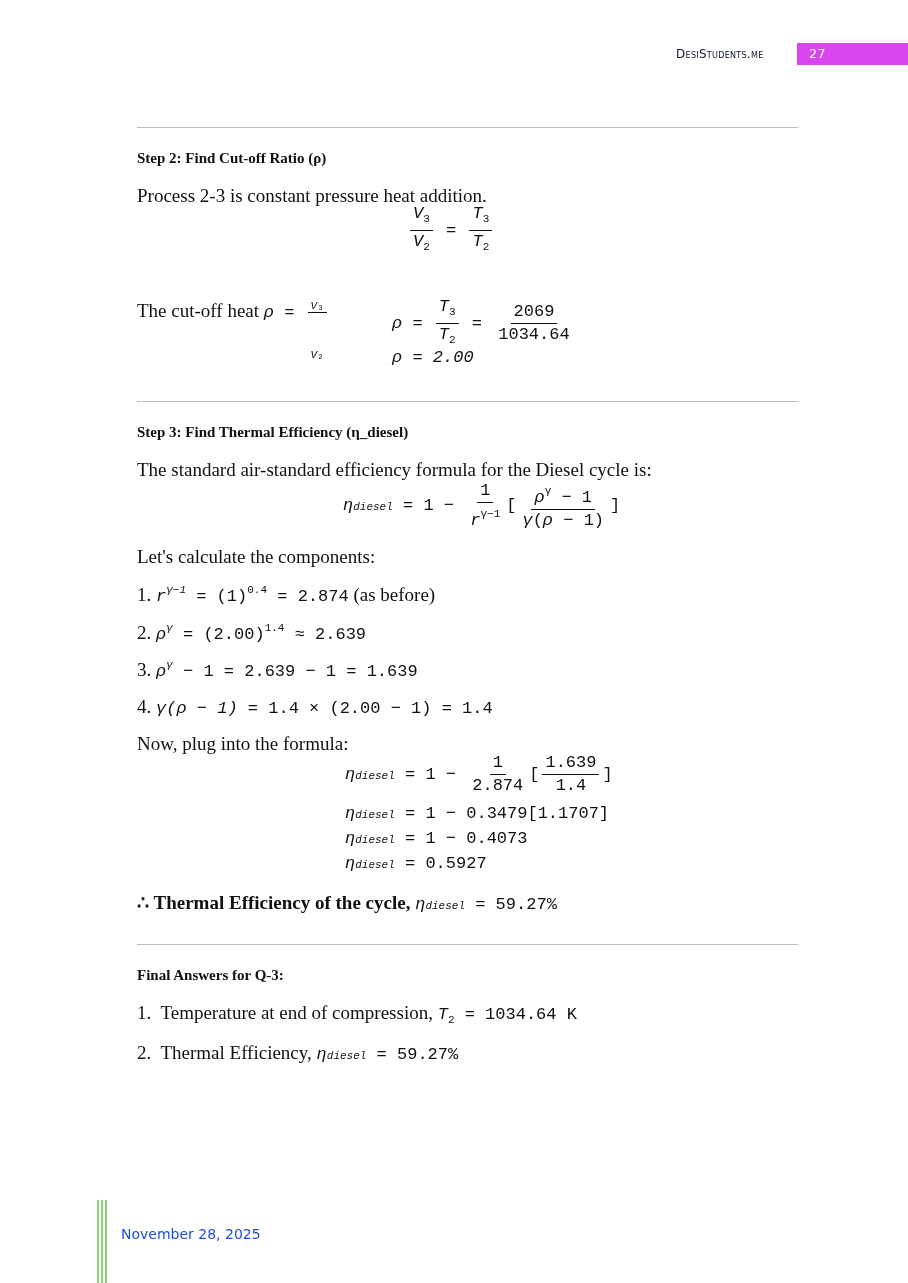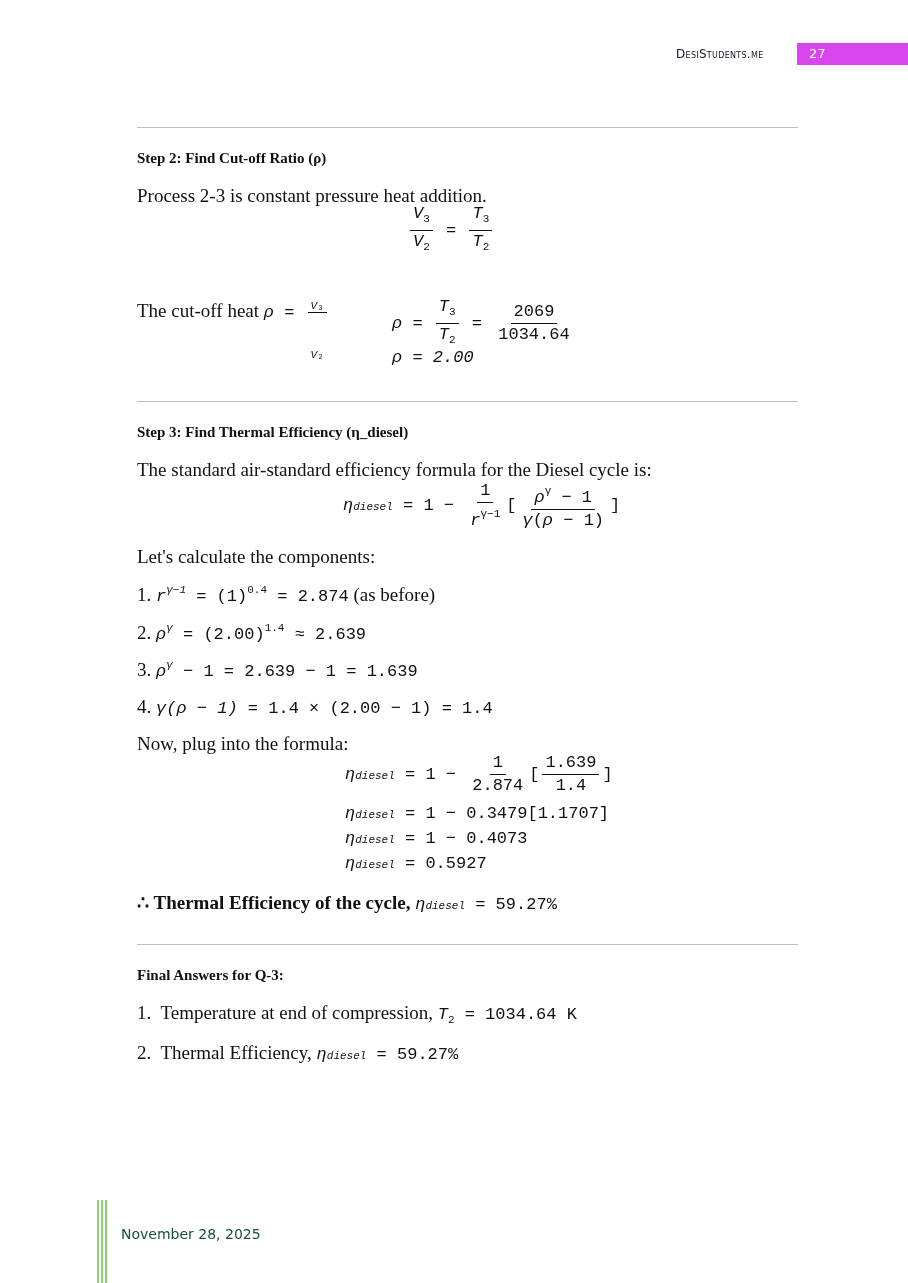--- a/index.html
+++ b/index.html
@@ -17,21 +17,21 @@
   .sub { font-size:11px; vertical-align:-4px; }
   .sup { font-size:11px; vertical-align:8px; }
   .frac { display:inline-flex; flex-direction:column; align-items:center; vertical-align:middle; margin:0 3px; }
   .frac .num { border-bottom:1.2px solid #111; padding:0 3px; line-height:22px; }
   .frac .den { padding:0 3px; line-height:22px; }
   .frac.small { font-size:11px; }
   .frac.small .num, .frac.small .den { line-height:12px;margin-top:36px; }
   .sm { font-size:11px; font-style:italic;margin-top:45px; }
   .footer-bars { position:absolute; left:97px; top:1200px; width:12px; height:83px; }
   .footer-bars span { position:absolute; top:0; width:2px; height:83px; background:#8ad374; }
-  .footer-date { position:absolute; left:121px; top:1226px; font-family:"DejaVu Sans", sans-serif; font-size:14px; color:#14532d; }
+  .footer-date { position:absolute; left:121px; top:1226px; font-family:"DejaVu Sans", sans-serif; font-size:14px; color:#1d4ed8; }
 </style>
 </head>
 <body>
 
 <div class="hdr-site">DesiStudents.me</div>
 <div class="hdr-page">27</div>
 
 <div class="hr" style="top:127px"></div>
 
 <div class="h" style="left:137px;top:150px">Step 2: Find Cut-off Ratio (ρ)</div>

